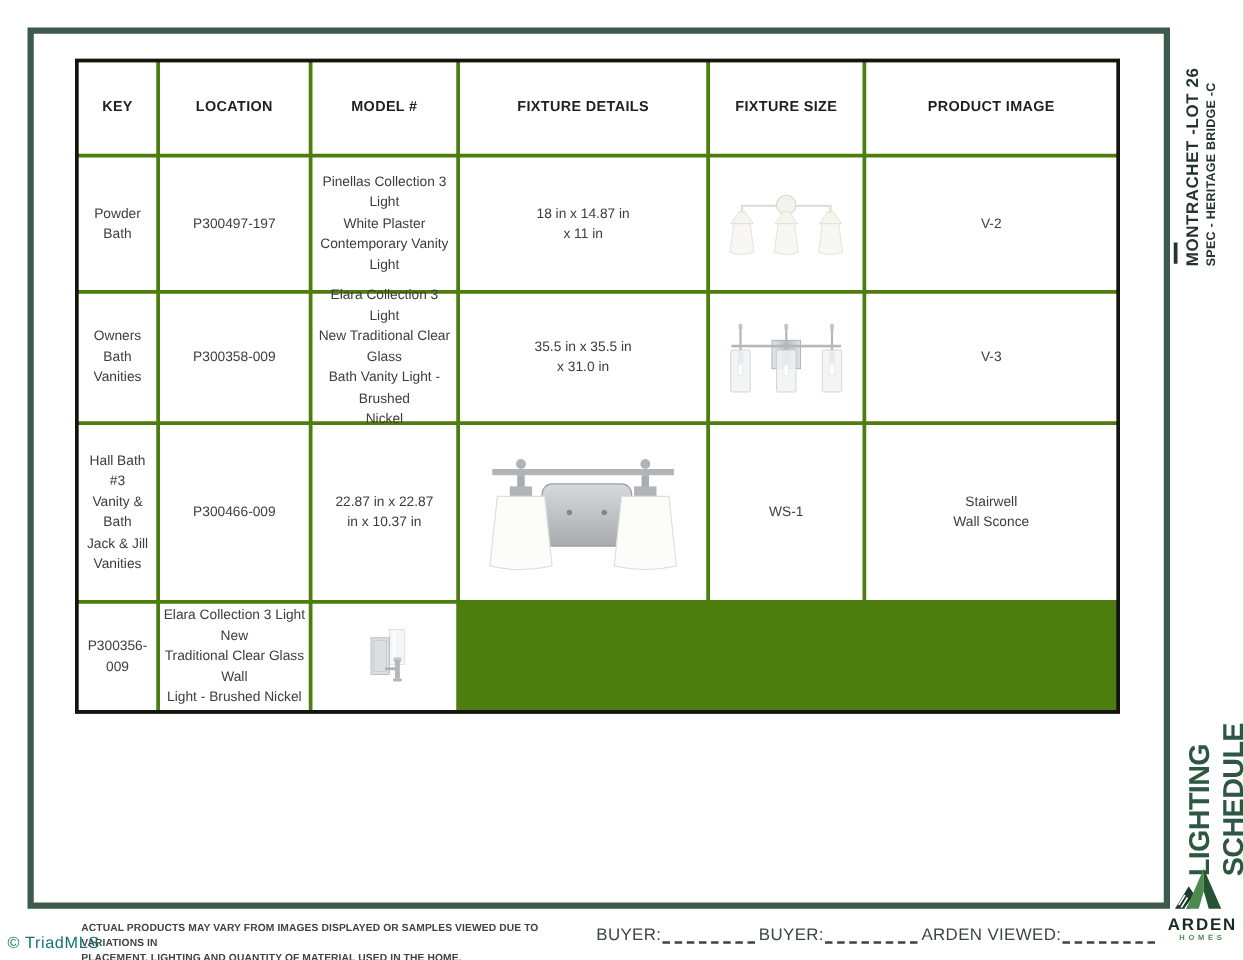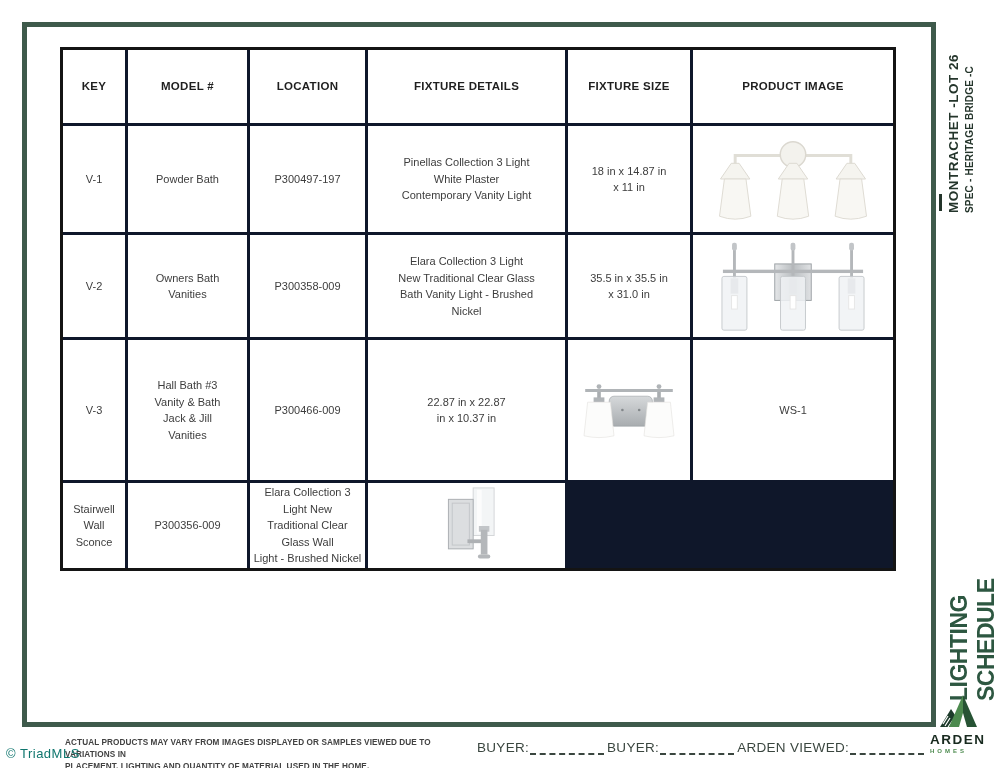--- a/index.html
+++ b/index.html
@@ -11,21 +11,21 @@
   .frame{
     position:absolute;left:22px;top:22px;width:914px;height:705px;
     border:5px solid #3e5a4b;box-sizing:border-box;background:#fff;
   }
   
   .lighting-table{
     position:absolute;left:60px;top:47px;
     display:grid;
     grid-template-columns:62px 119px 115px 197px 122px 200px;
     grid-template-rows:73px 106px 102px 140px 85px;
-    gap:3px;background:#0f172a;border:3px solid #141414;
+    gap:3px;background:#4d7c0f;border:3px solid #141414;
   }
   .cell{
     background:#fff;display:flex;align-items:center;justify-content:center;
     text-align:center;white-space:pre-line;
     font-size:11px;line-height:1.5;color:#3d3d3d;padding:2px;
   }
   .cell.hdr{font-weight:bold;font-size:11.5px;color:#1f1f1f;letter-spacing:.3px;}
   .cell.img{padding:4px;}
   .cell.img svg{display:block;}
   
@@ -37,21 +37,21 @@
   .side-community .community{font-size:13.5px;font-weight:bold;letter-spacing:.5px;}
   .side-community .spec{font-size:10px;font-weight:bold;letter-spacing:.2px;margin-top:2px;}
   .community-tick{position:absolute;left:939px;top:194px;width:3px;height:17px;background:#24352b;}
   .side-heading{
     position:absolute;left:946px;top:701px;width:216px;
     transform:rotate(-90deg);transform-origin:0 0;
     font-size:23px;font-weight:bold;letter-spacing:-0.5px;color:#2d5741;
     border-bottom:3px solid #2d5741;padding-bottom:9px;
   }
   
-  .logo{position:absolute;left:930px;top:691px;width:64px;}
+  .logo{position:absolute;left:930px;top:691px;width:64px;text-align:center;}
   .logo svg{display:block;margin:0 auto;}
   .logo .brand{font-size:13.5px;font-weight:bold;color:#182a1f;letter-spacing:1.5px;margin-top:1px;}
   .logo .brand-sub{font-size:6px;font-weight:bold;color:#4c8a4e;letter-spacing:3px;margin-top:1px;}
   
   .disclaimer{
     position:absolute;left:65px;top:737px;width:400px;
     font-size:8.2px;font-weight:bold;color:#424242;line-height:1.45;
     letter-spacing:.1px;white-space:pre-line;
   }
   .watermark{
@@ -66,27 +66,26 @@
   .sig-blank{display:inline-block;width:74px;height:12px;border-bottom:2px dashed #3a463f;margin-left:1px;}
 </style>
 </head>
 <body>
 
 <div class="frame"></div>
 
 <div class="lighting-table">
 
   <div class="cell hdr">KEY</div>
+  <div class="cell hdr">LOCATION</div>
   <div class="cell hdr">MODEL #</div>
-  <div class="cell hdr">LOCATION</div>
   <div class="cell hdr">FIXTURE DETAILS</div>
   <div class="cell hdr">FIXTURE SIZE</div>
   <div class="cell hdr">PRODUCT IMAGE</div>
 
-  <div class="cell">V-1</div>
   <div class="cell">Powder Bath</div>
   <div class="cell">P300497-197</div>
   <div class="cell">Pinellas Collection 3 Light
 White Plaster
 Contemporary Vanity Light</div>
   <div class="cell">18 in x 14.87 in
 x 11 in</div>
   <div class="cell img">
     <svg width="190" height="98" viewBox="0 0 190 100">
       <path d="M36,42 L36,26 L154,26 L154,42 M95,42 L95,26" fill="none" stroke="#e0ded6" stroke-width="3"></path>

